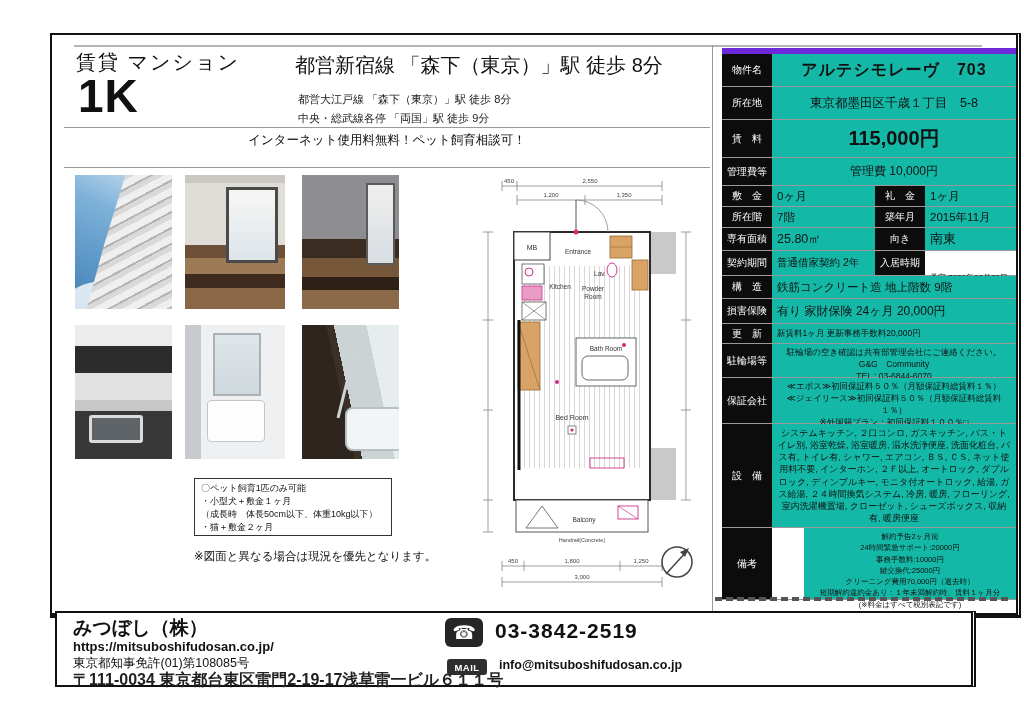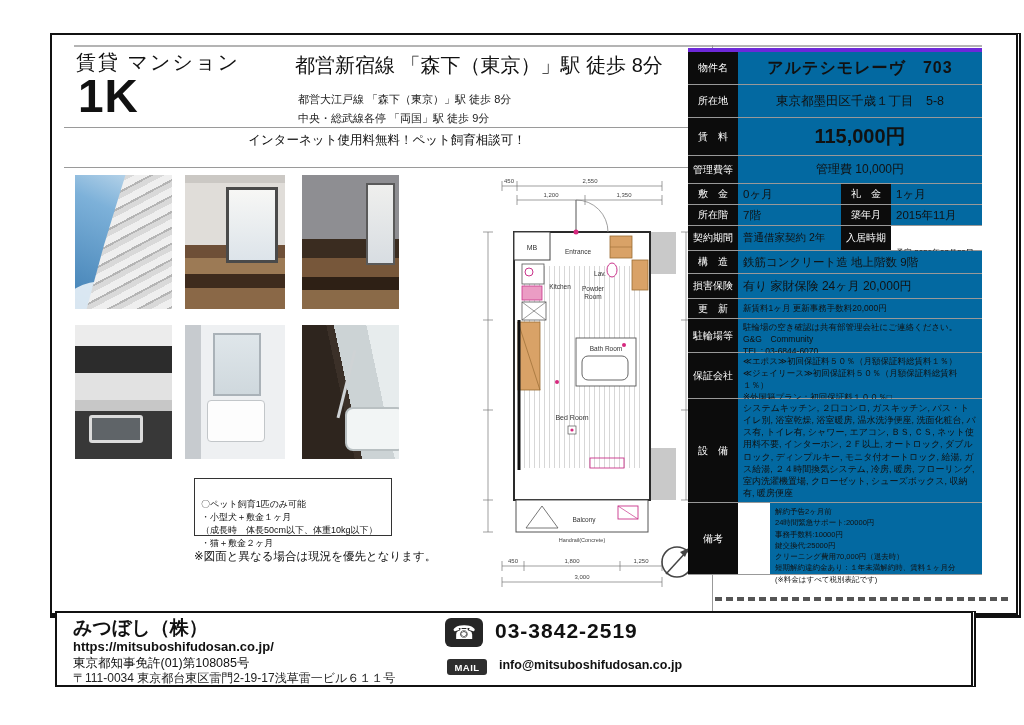--- a/index.html
+++ b/index.html
@@ -39,28 +39,28 @@
   .ph-basin:before{content:"";position:absolute;left:28%;top:6%;width:44%;height:44%;
       background:linear-gradient(180deg,#dfe6ea,#cfd8dd);border:2px solid #aab2b8;}
   .ph-basin:after{content:"";position:absolute;left:22%;top:56%;width:56%;height:30%;
       background:#fdfdfd;border:1px solid #c2c6c9;border-radius:4px;}
   .ph-bath{background:linear-gradient(78deg,#2e251e 0 42%,#3b3028 42% 48%,#ccd3d5 48% 74%,#e7eced 74%);overflow:hidden;}
   .ph-bath:before{content:"";position:absolute;left:44%;top:18%;width:3px;height:52%;background:#cfd3d5;transform:rotate(14deg);}
   .ph-bath:after{content:"";position:absolute;right:-6%;bottom:6%;width:58%;height:30%;
       background:#f2f5f5;border:2px solid #b9c0c2;border-radius:8px;}
   
   .petbox{position:absolute;left:142px;top:443px;width:198px;height:58px;border:1px solid #333;
-          padding:19px 6px;font-size:9px;line-height:1.45;white-space:pre-line;box-sizing:border-box;}
+          padding:3px 6px;font-size:9px;line-height:1.45;white-space:pre-line;box-sizing:border-box;}
   .disclaimer{position:absolute;left:142px;top:514px;font-size:11.5px;}
   
-  .spec{position:absolute;left:636px;top:13px;width:294px;border-top:4px solid #6d28d9;}
+  .spec{position:absolute;left:670px;top:13px;width:294px;border-top:6px solid #6d28d9;}
   .trow{display:flex;border-bottom:1px solid #999;box-sizing:border-box;}
   .tlabel{flex:0 0 50px;width:50px;background:#0c0c0c;color:#fff;display:flex;align-items:center;
           justify-content:center;font-size:10px;text-align:center;line-height:1.2;}
-  .tval{flex:1;display:flex;align-items:center;padding:0 5px;font-size:11.5px;background:#0369a1;min-width:0;}
+  .tval{flex:1;display:flex;align-items:center;padding:0 5px;font-size:11.5px;background:#14b8a6;min-width:0;text-align:center;}
   .tval.center{justify-content:center;}
   .tval.block{display:block;padding:3px 5px;white-space:pre-line;}
   .v-name{font-size:16px;font-weight:bold;letter-spacing:1px;}
   .v-addr{font-size:12.5px;}
   .v-rent{font-size:20px;font-weight:bold;}
   .v-fee{font-size:12px;}
   .v-mid{flex:0 0 93px;width:93px;}
   .v-small{font-size:8px;margin-top:26px;}
   .v-tiny{font-size:8.5px;line-height:1.4;}
   .v-equip{font-size:9px;line-height:1.35;}
@@ -69,21 +69,21 @@
      background:repeating-linear-gradient(90deg,#555 0 7px,transparent 7px 11px);}
   
   .fp{position:absolute;left:420px;top:135px;}
   .fp text{font-family:"Liberation Sans","DejaVu Sans",sans-serif;}
   
   .footer{position:absolute;left:55px;top:611px;width:914px;height:72px;border:2px solid #111;
           border-right:5px double #111;background:#fff;}
   .f-company{position:absolute;left:16px;top:2px;font-size:19px;font-weight:bold;}
   .f-url{position:absolute;left:16px;top:26px;font-size:13px;font-weight:bold;}
   .f-license{position:absolute;left:16px;top:42px;font-size:12.5px;}
-  .f-addr{position:absolute;left:16px;top:57px;font-size:12px;color:#222;}
+  .f-addr{position:absolute;left:16px;top:57px;font-size:16px;color:#222;font-weight:bold;}
   .f-phoneicon{position:absolute;left:388px;top:5px;width:38px;height:29px;background:#262626;border-radius:6px;
                color:#fff;display:flex;align-items:center;justify-content:center;font-size:19px;}
   .f-phone{position:absolute;left:438px;top:6px;font-size:21px;font-weight:bold;letter-spacing:1px;}
   .f-mailicon{position:absolute;left:390px;top:46px;width:40px;height:16px;background:#2e2e2e;border-radius:3px;
               color:#fff;display:flex;align-items:center;justify-content:center;font-size:9.5px;font-weight:bold;letter-spacing:.5px;}
   .f-email{position:absolute;left:442px;top:45px;font-size:12.5px;font-weight:bold;}
 </style>
 </head>
 <body>
 
@@ -250,20 +250,26 @@
         <div class="tval v-mid">0ヶ月</div>
         <div class="tlabel">礼　金</div>
         <div class="tval">1ヶ月</div>
       </div>
       <div class="trow" style="height:21px">
         <div class="tlabel">所在階</div>
         <div class="tval v-mid">7階</div>
         <div class="tlabel">築年月</div>
         <div class="tval">2015年11月</div>
       </div>
+      <div class="trow" style="height:23px">
+        <div class="tlabel">専有面積</div>
+        <div class="tval v-mid" style="font-size:12.5px">25.80㎡</div>
+        <div class="tlabel">向き</div>
+        <div class="tval" style="font-size:13px">南東</div>
+      </div>
       <div class="trow" style="height:25px">
         <div class="tlabel">契約期間</div>
         <div class="tval v-mid" style="font-size:10.5px">普通借家契約 2年</div>
         <div class="tlabel">入居時期</div>
         <div class="tval v-small">予定 2026年02月20日</div>
       </div>
       <div class="trow" style="height:23px">
         <div class="tlabel">構　造</div>
         <div class="tval">鉄筋コンクリート造 地上階数 9階</div>
       </div>

